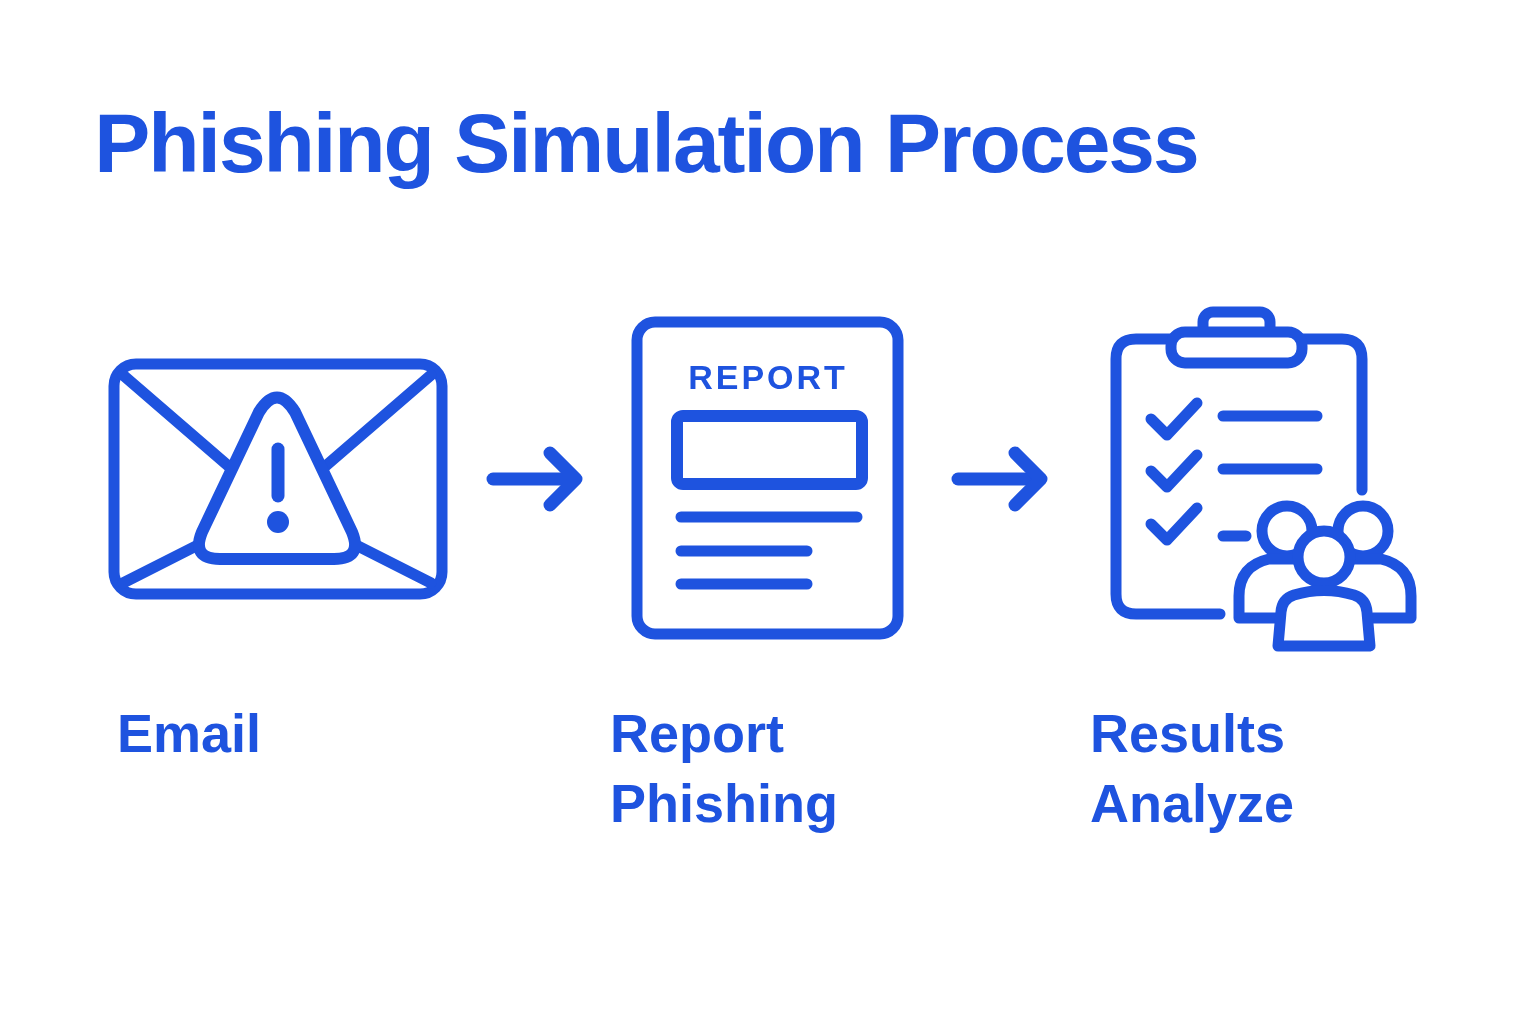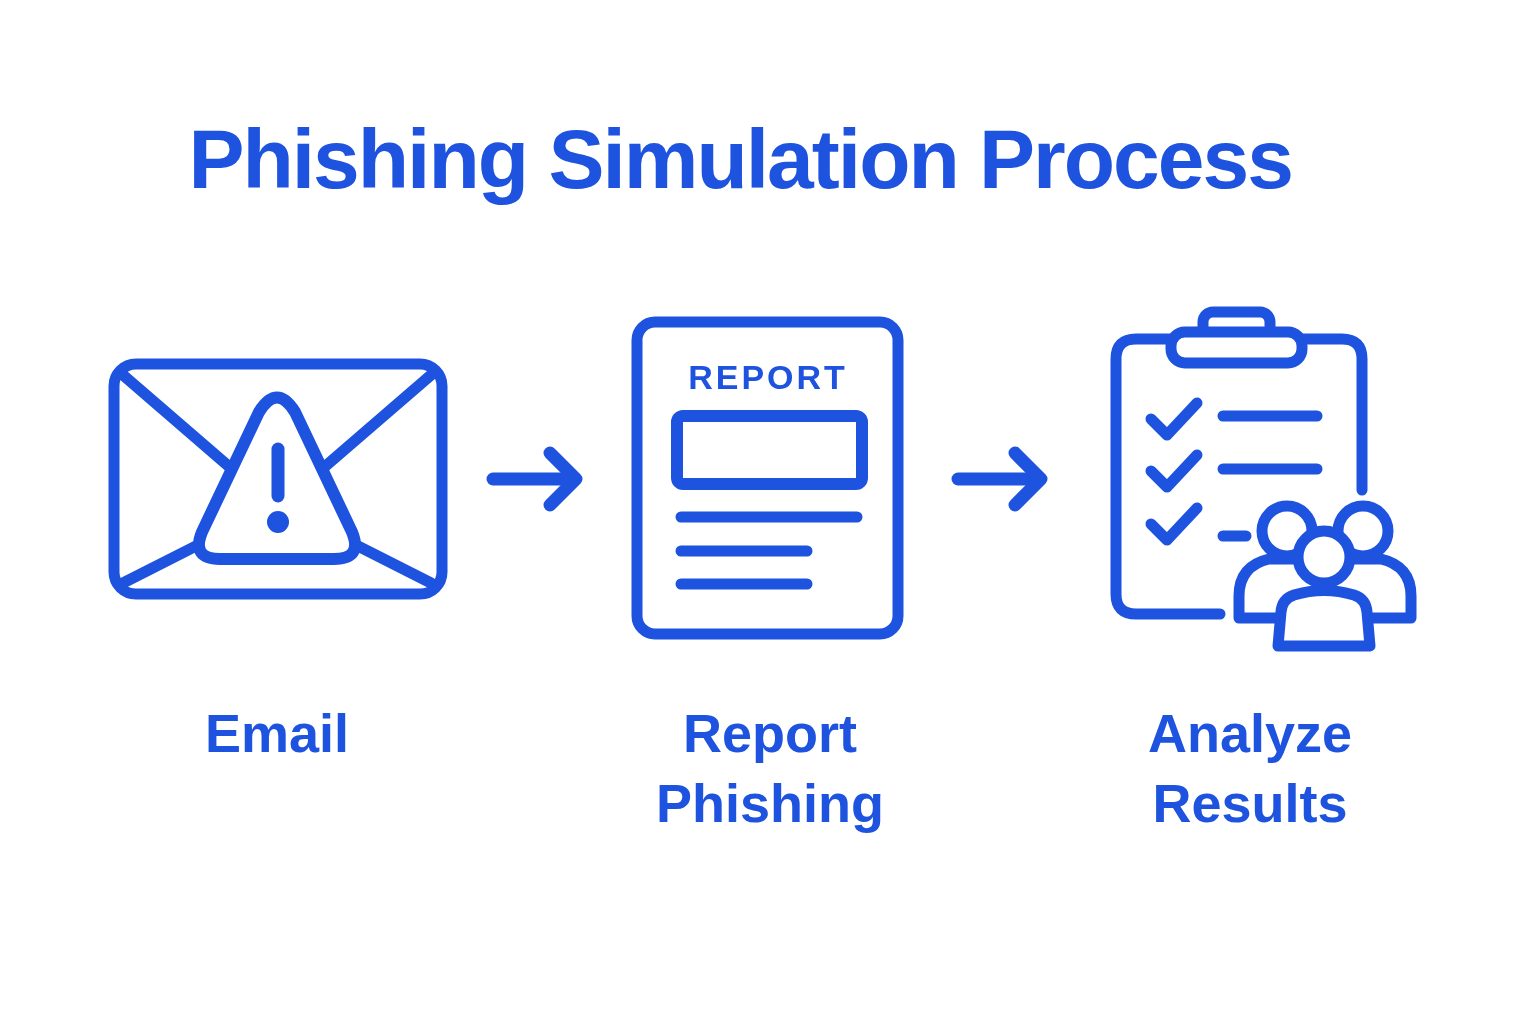--- a/index.html
+++ b/index.html
@@ -12,42 +12,41 @@
     position: relative;
     width: 1536px;
     height: 1024px;
     background: #ffffff;
     overflow: hidden;
     color: var(--accent, #1e53df);
   }
   .title {
     position: absolute;
     left: 0;
-    top: 104px;
+    top: 88px;
     width: 1292px;
-    text-align: right;
+    text-align: center;
     font-size: 84px;
     font-weight: bold;
     letter-spacing: -2px;
     line-height: 110px;
   }
   .icon-svg {
     position: absolute;
     display: block;
   }
   #email-icon      { left: 100px; top: 350px; }
   #arrow-1         { left: 480px; top: 440px; }
   #report-icon     { left: 618px; top: 298px; }
   #arrow-2         { left: 945px; top: 440px; }
   #clipboard-icon  { left: 1093px; top: 285px; }
   .step-label {
     position: absolute;
     top: 698px;
     width: 320px;
-    text-align: center;
     font-size: 54px;
     font-weight: bold;
     line-height: 70px;
     letter-spacing: 0px;
   }
   #label-email   { left: 117px; }
   #label-report  { left: 610px; }
   #label-analyze { left: 1090px; }
   .doc-heading-text {
     font-family: "Liberation Sans", sans-serif;
@@ -116,17 +115,17 @@
   </svg>
 
   <div class="step-label" id="label-email">
     <div>Email</div>
   </div>
   <div class="step-label" id="label-report">
     <div>Report</div>
     <div>Phishing</div>
   </div>
   <div class="step-label" id="label-analyze">
+    <div>Results</div>
     <div>Analyze</div>
-    <div>Results</div>
   </div>
 
 </div>
 
 </body></html>

